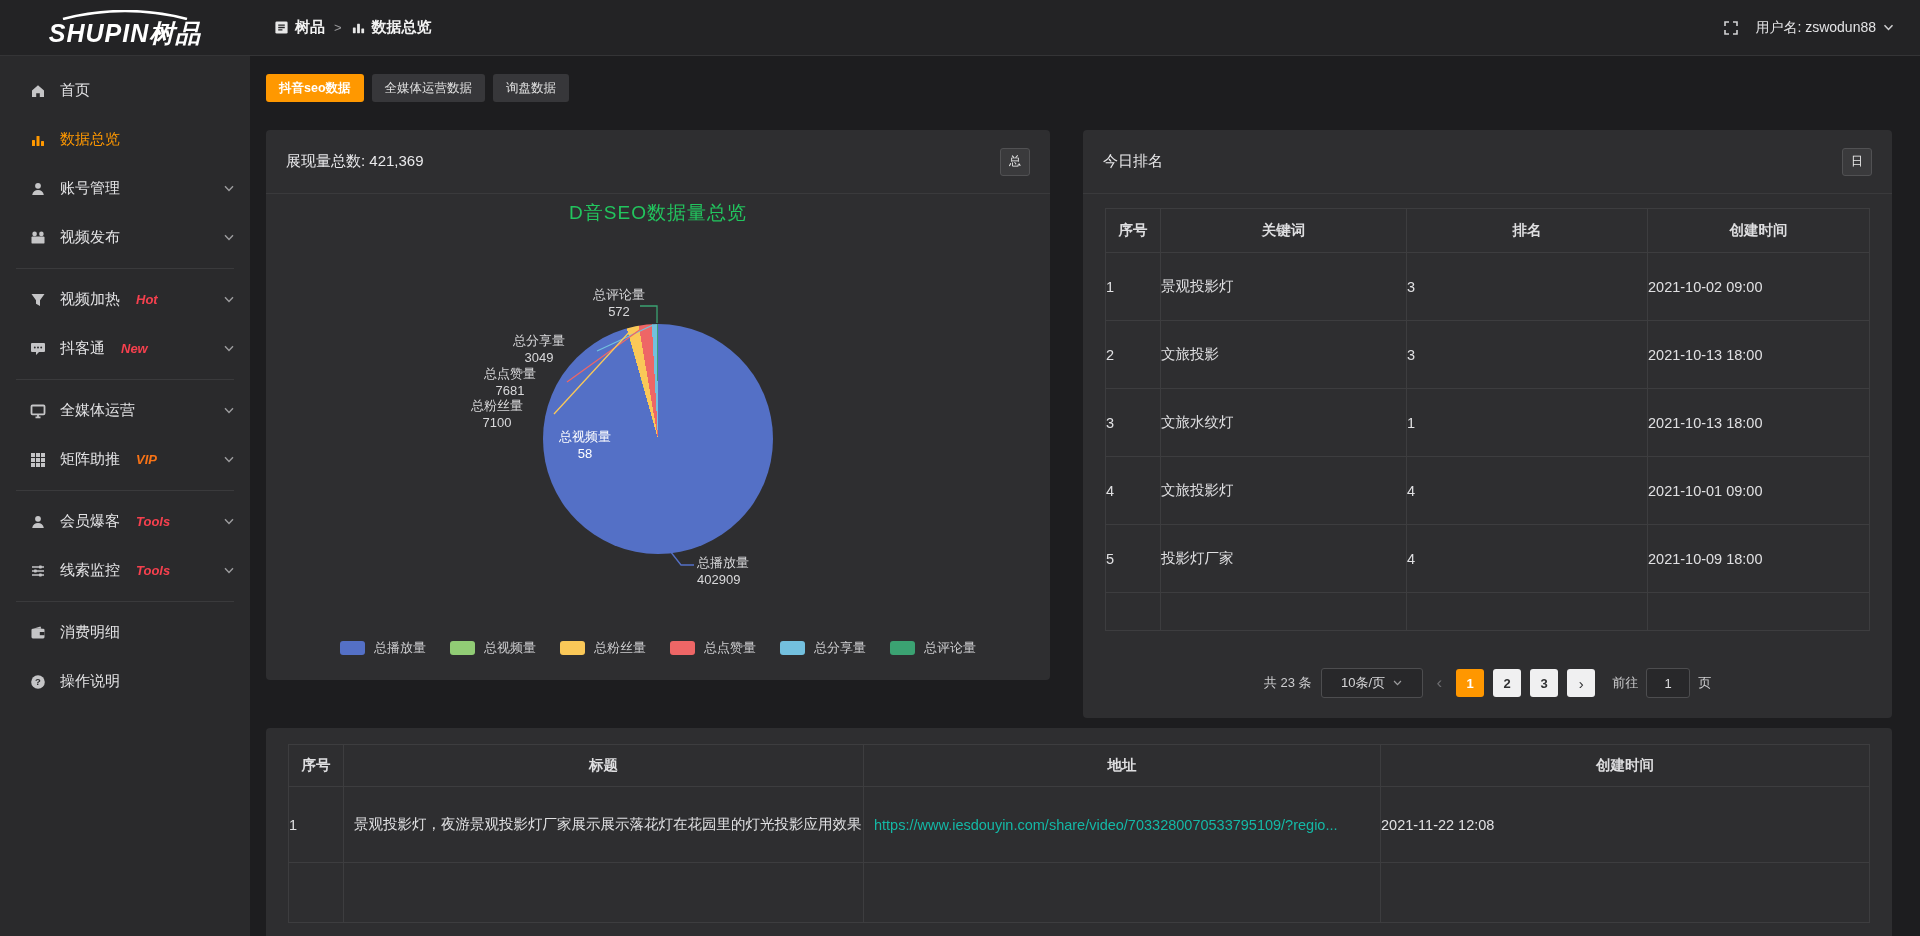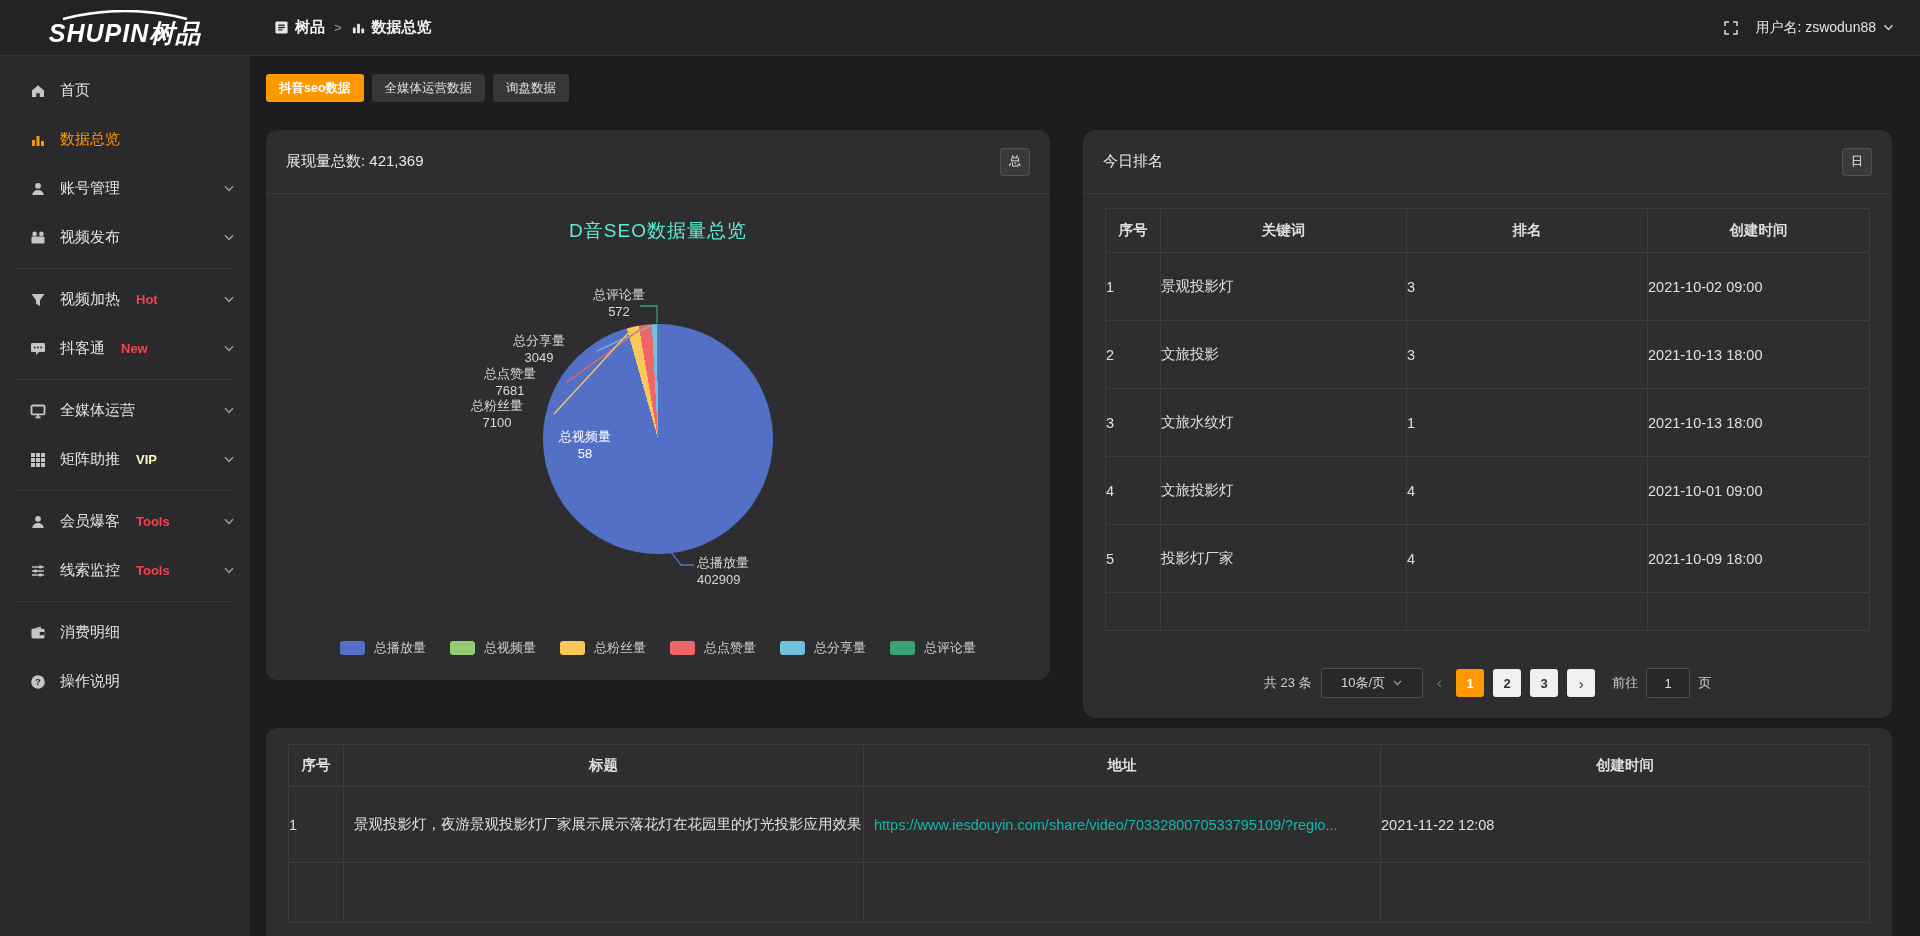--- a/index.html
+++ b/index.html
@@ -15,39 +15,39 @@
   .crumb{display:flex;align-items:center;gap:6px;cursor:pointer}
   .crumb-sep{color:#9a9a9d;font-size:13px;font-weight:400}
   .topbar-right{margin-left:auto;display:flex;align-items:center;gap:16px;padding-right:26px;font-size:14px;color:#e3e3e5}
   .fs-btn{cursor:pointer;display:flex;align-items:center}
   .user-wrap{display:flex;align-items:center;gap:7px;cursor:pointer}
   
   .body-row{flex:1;display:flex;min-height:0}
   .sidebar{flex:0 0 250px;width:250px;background:#2a2a2c;padding-top:10px}
   .side-item{height:49px;display:flex;align-items:center;padding:0 16px 0 30px;font-size:15px;color:#e3e3e5;cursor:pointer}
   .side-item .lbl{margin-left:14px}
-  .side-item .badge{margin-left:16px;font-size:13px;font-weight:700;}
+  .side-item .badge{margin-left:16px;font-size:13px;font-weight:700;font-style:italic}
   .badge.red{color:#f5404e}
-  .badge.gold{color:#fef9c3}
+  .badge.gold{color:#f97316}
   .side-item .chev{margin-left:auto;opacity:.8}
   .side-item.active{color:#ff9800}
   .side-div{height:1px;background:#3a3a3c;margin:6px 16px}
   
   .main{flex:1;min-width:0;background:#1d1d1f;padding:18px 28px 0 16px}
   .tabs{display:flex;gap:8px}
   .tab{height:28px;padding:0 13px;display:flex;align-items:center;background:#37373a;border-radius:3px;font-size:12.5px;color:#e2e2e2;cursor:pointer}
   .tab.active{background:#ff9800;color:#fff;font-weight:700}
   .row-top{display:flex;margin-top:28px;gap:33px}
-  .panel{background:#2e2e30;border-radius:12px}
+  .panel{background:#2e2e30;border-radius:4px}
   .panel-hd{height:64px;display:flex;align-items:center;padding:0 20px;border-bottom:1px solid #3a3a3c;font-size:15px;color:#e9e9eb}
   .corner-btn{margin-left:auto;width:30px;height:28px;background:#3a3a3c;border:1px solid #515153;border-radius:3px;color:#ececec;font-size:12px;display:flex;align-items:center;justify-content:center;cursor:pointer}
   
   .chart-panel{width:784px;height:550px}
   .chart-wrap{position:relative;height:415px}
-  .chart-title{position:absolute;top:24px;left:0;right:0;text-align:center;font-size:19px;color:#5eead4;letter-spacing:1px}
+  .chart-title{position:absolute;top:6px;left:0;right:0;text-align:center;font-size:19px;color:#22c55e;letter-spacing:1px}
   .pie{position:absolute;left:277px;top:130px;width:230px;height:230px;border-radius:50%;background:#5470c6}
   .leader{position:absolute;inset:0;pointer-events:none}
   .plabel{position:absolute;width:130px;font-size:13px;line-height:17px;color:#d9d9db;text-align:center}
   .plabel b{font-weight:400;display:block}
   .plabel.inside{color:#fff}
   .plabel.la{text-align:left}
   .legend{display:flex;justify-content:center;align-items:center;gap:24px;margin-top:30px}
   .legend-item{display:flex;align-items:center;gap:9px;font-size:13px;color:#cfcfd1;cursor:pointer}
   .chip{width:25px;height:14px;border-radius:3px;background:#888}
   

